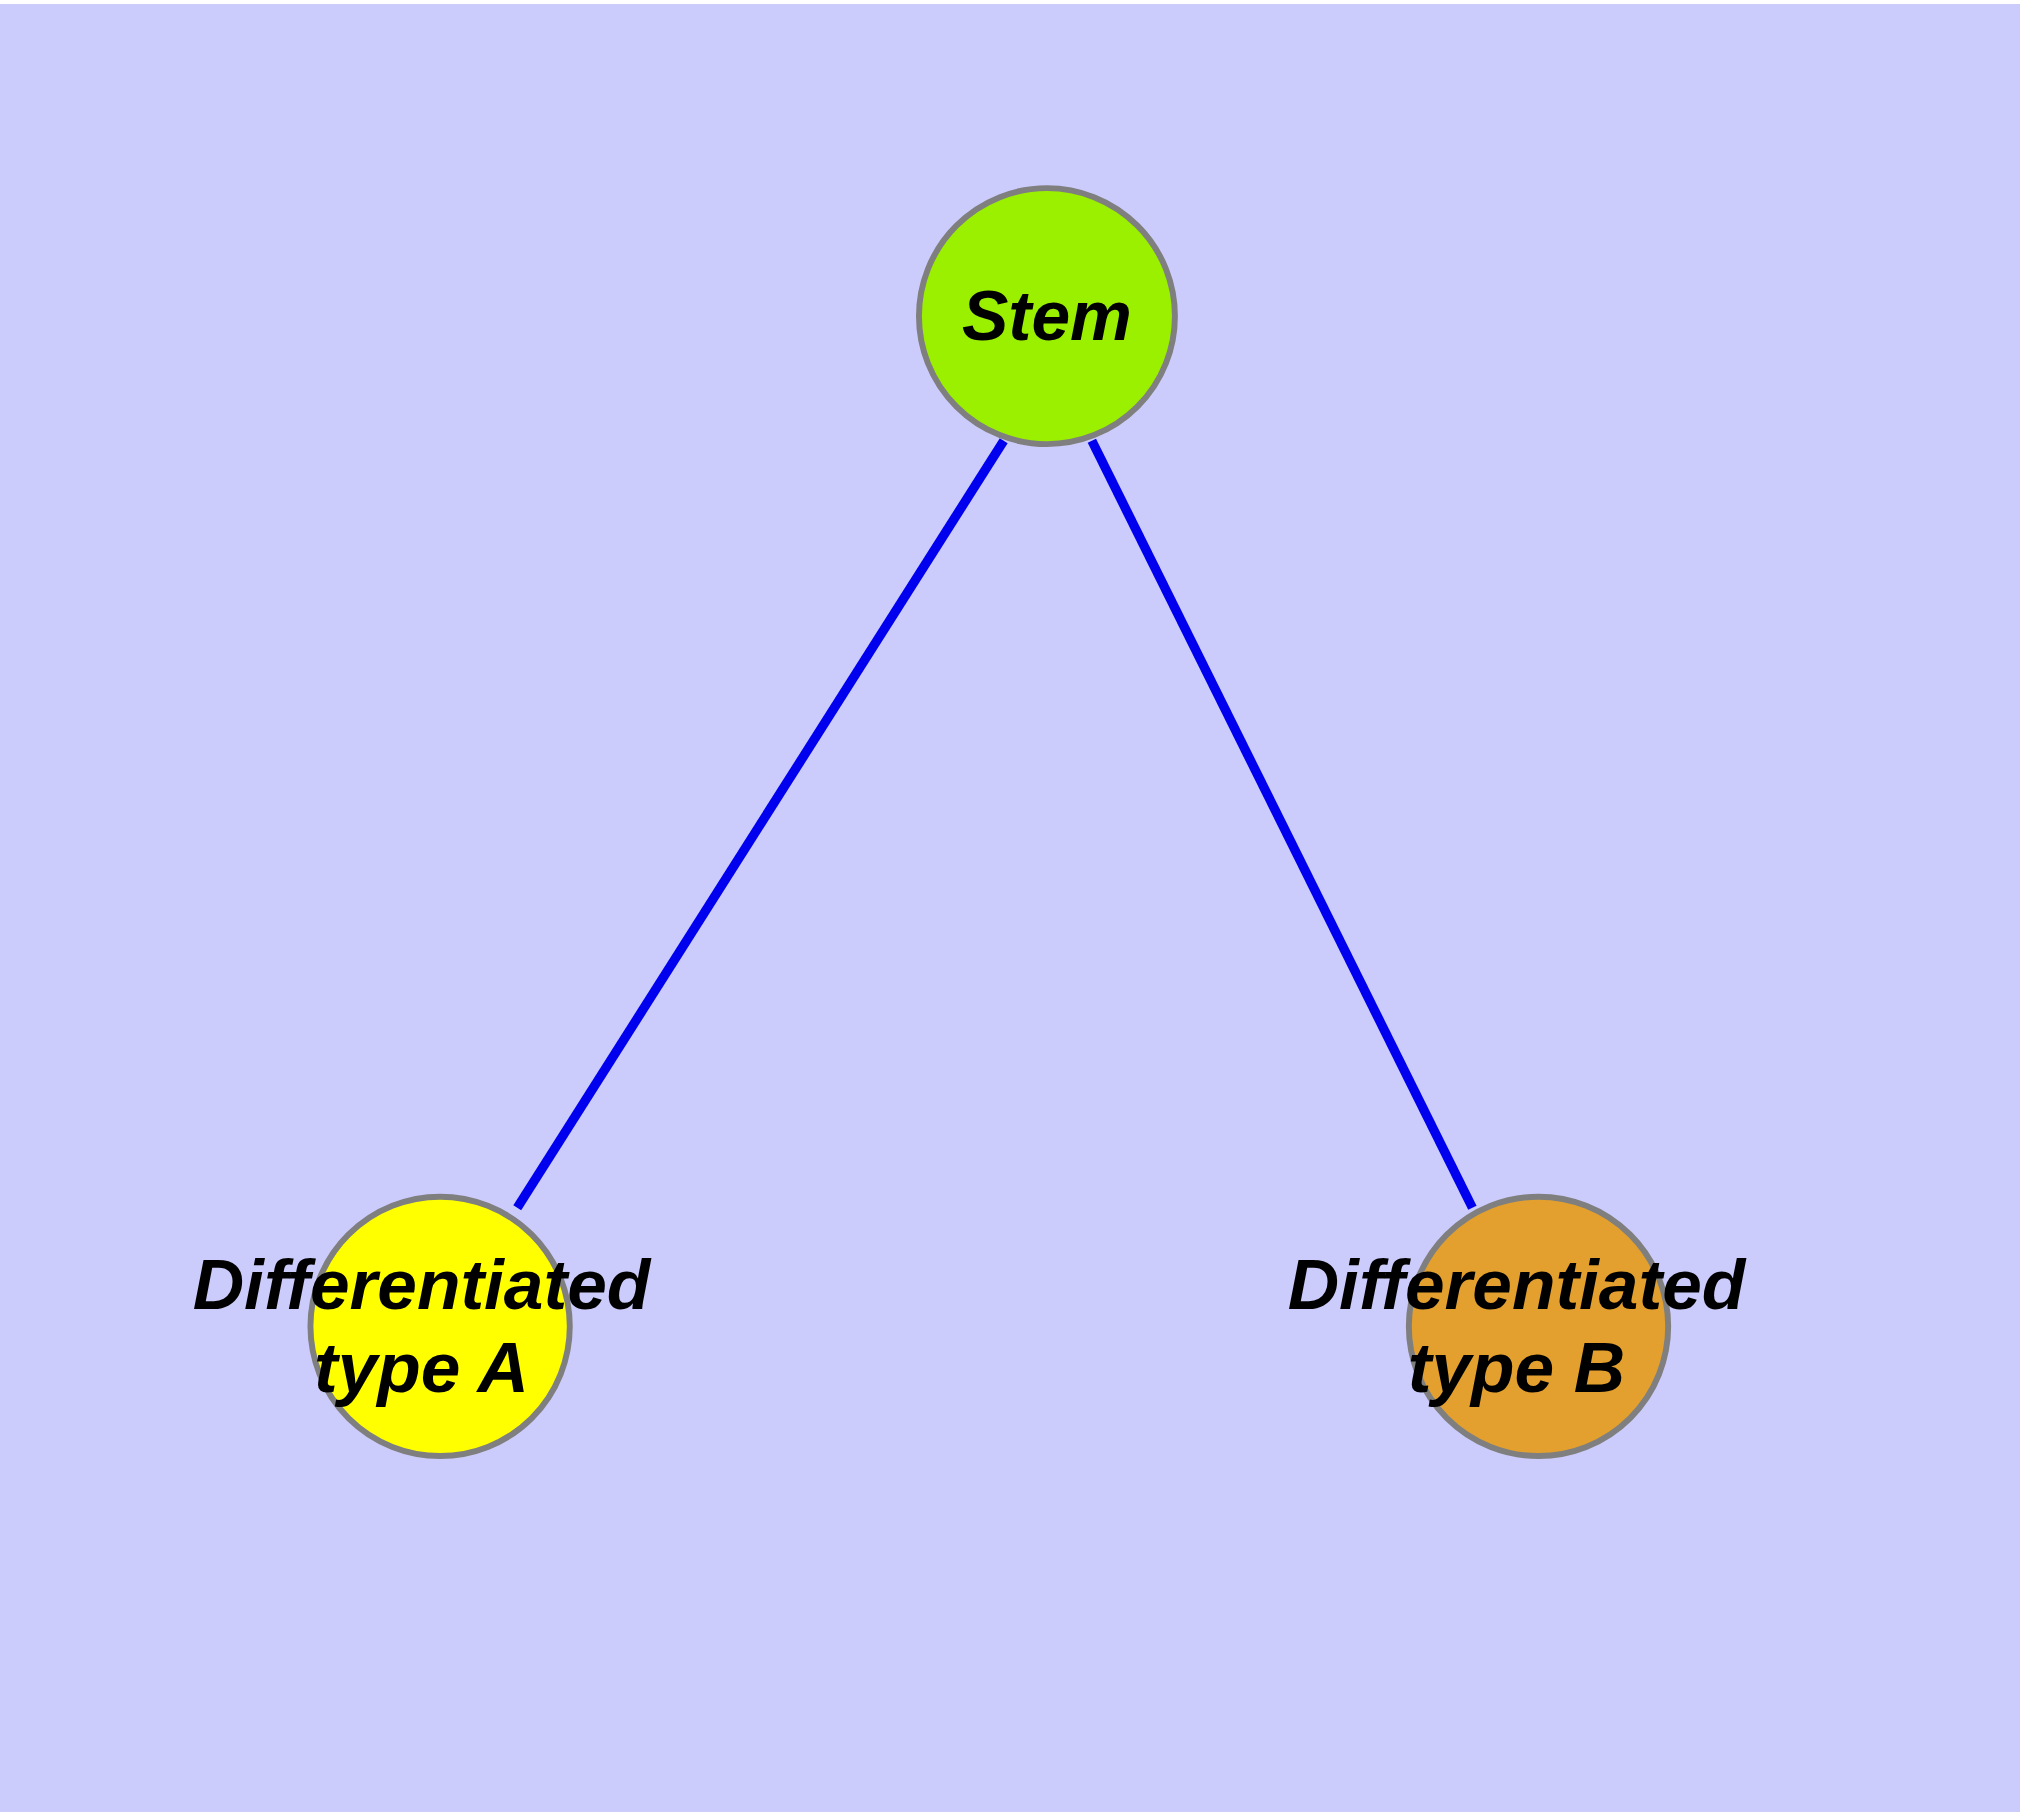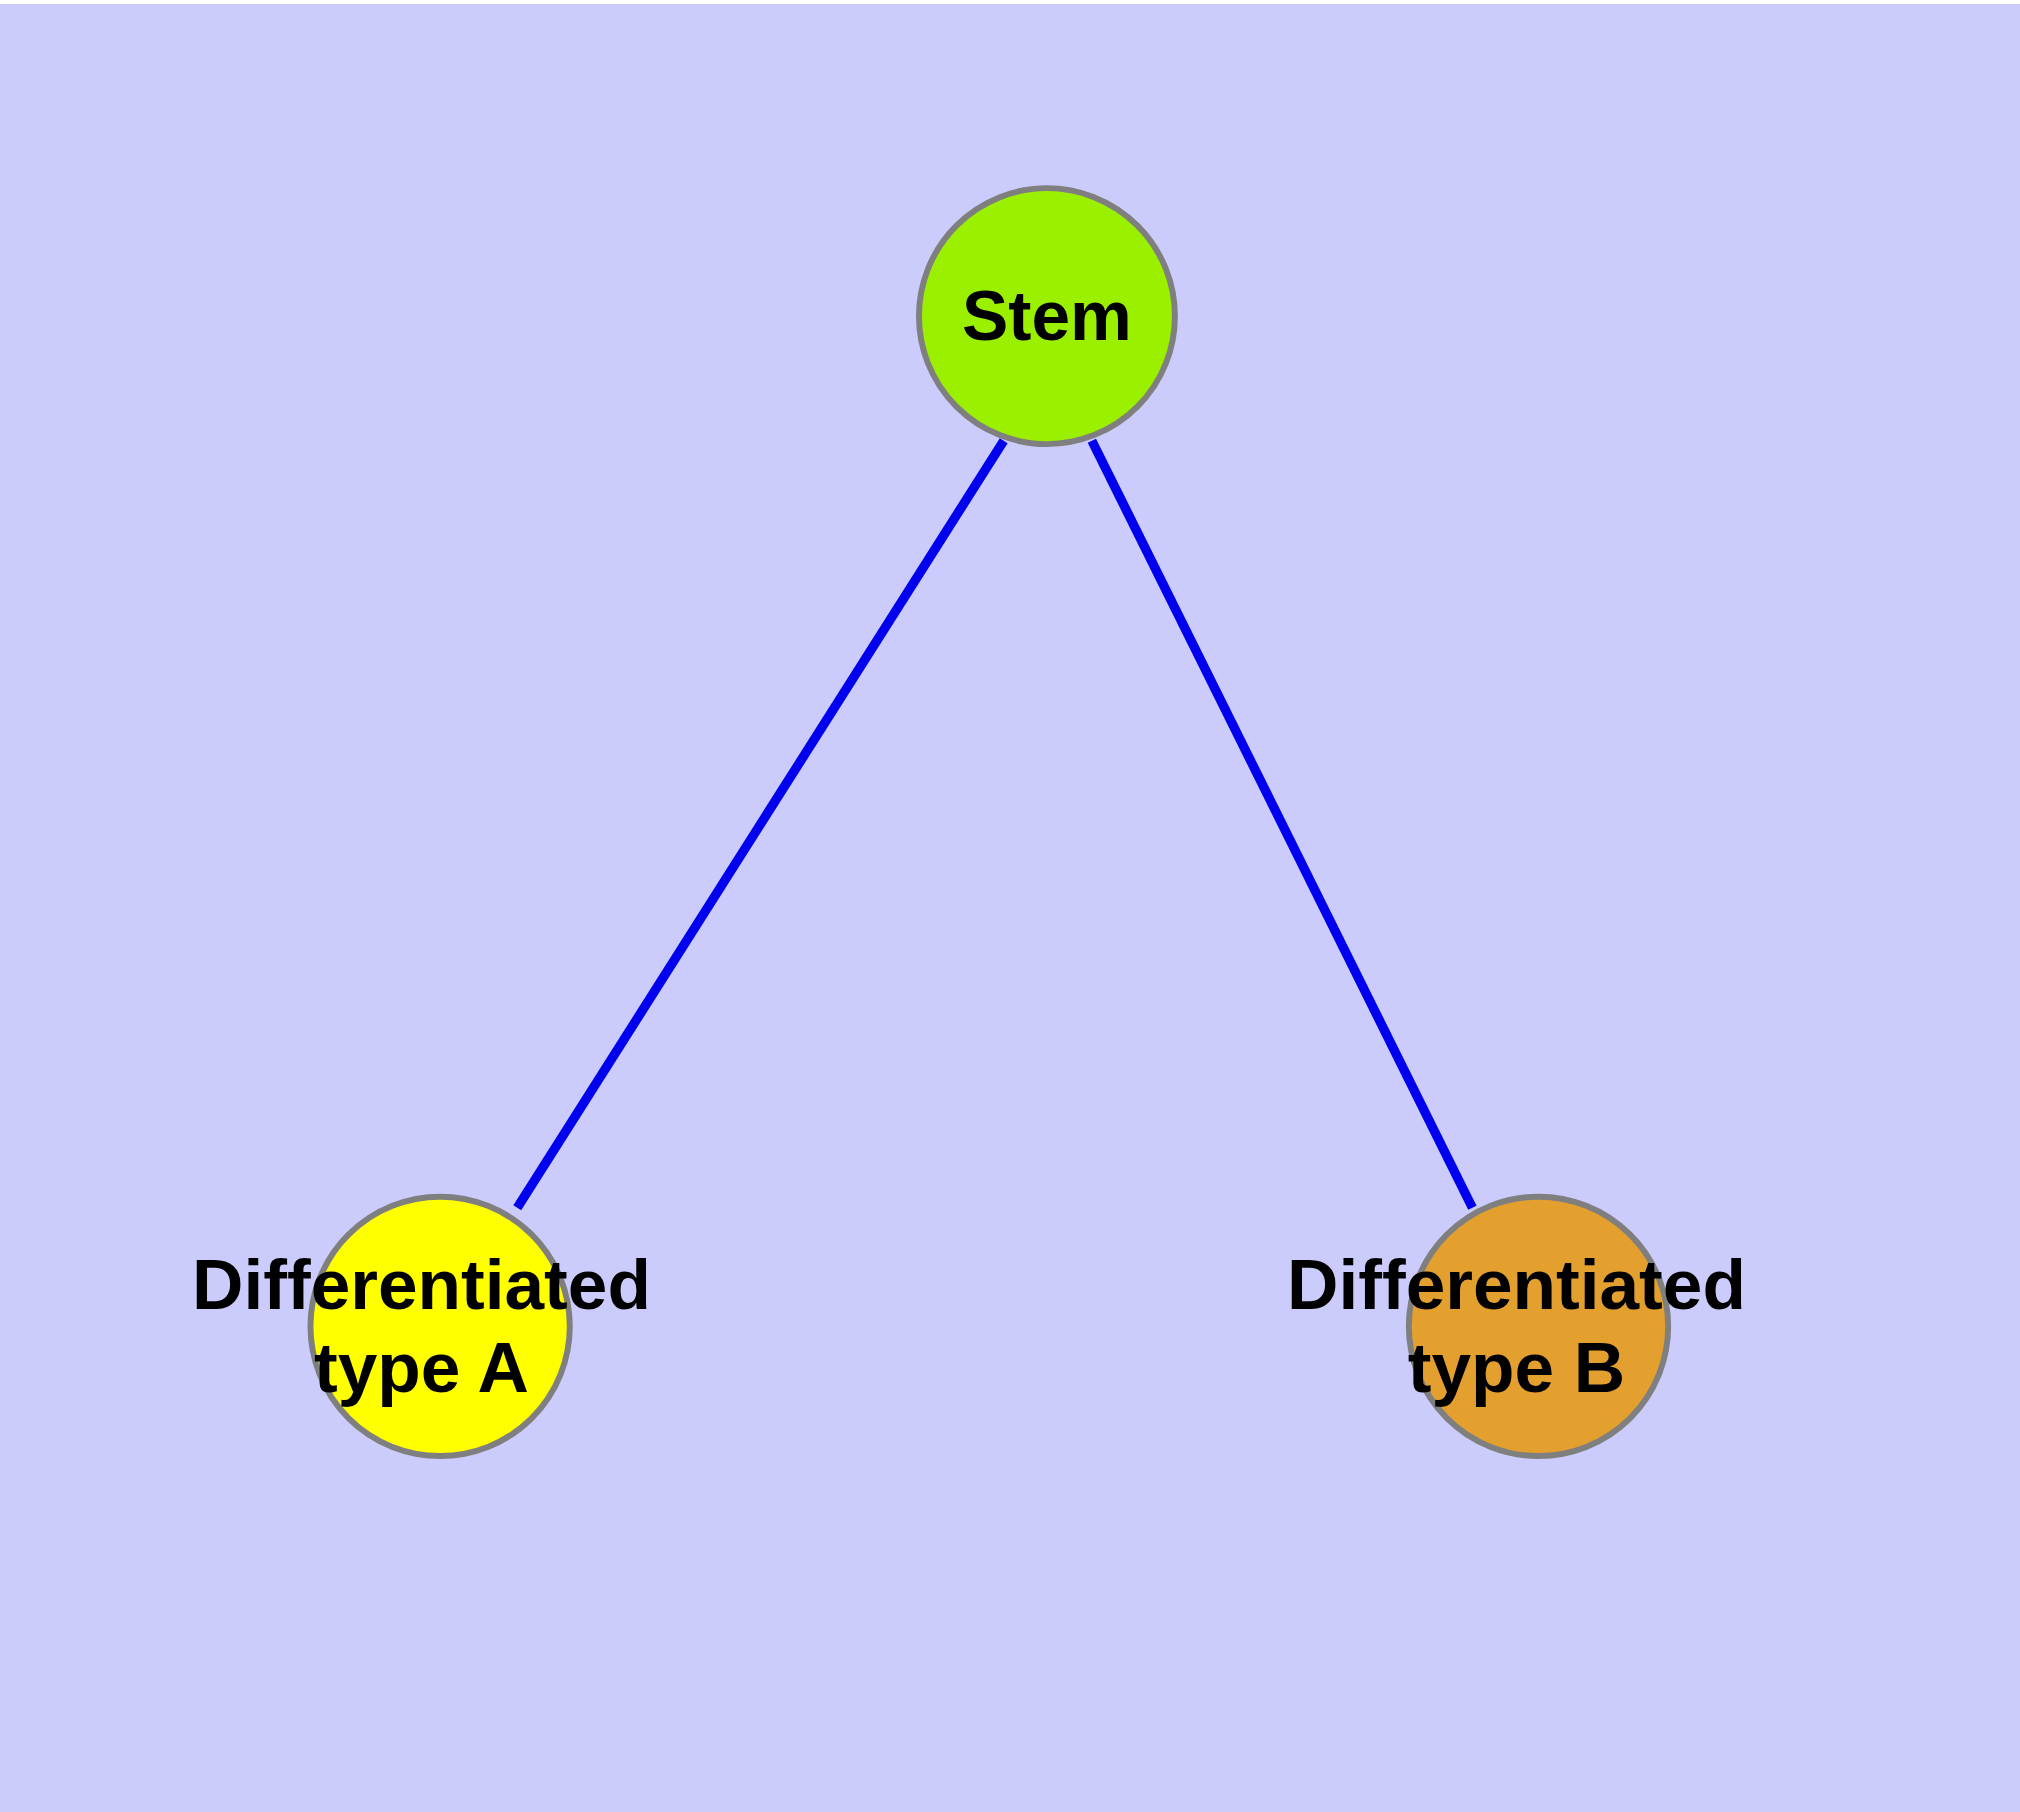--- a/index.html
+++ b/index.html
@@ -8,20 +8,21 @@
     padding: 0;
     background: #ffffff;
   }
   #canvas {
     position: relative;
     width: 2021px;
     height: 1812px;
     overflow: hidden;
     background: #ffffff;
     font-family: "Liberation Sans", "DejaVu Sans", sans-serif;
+    font-style: italic;
   }
   #plot-bg {
     position: absolute;
     left: 0;
     top: 4.2px;
     width: 2021px;
     height: 1808px;
   }
   #graph-svg {
     position: absolute;

